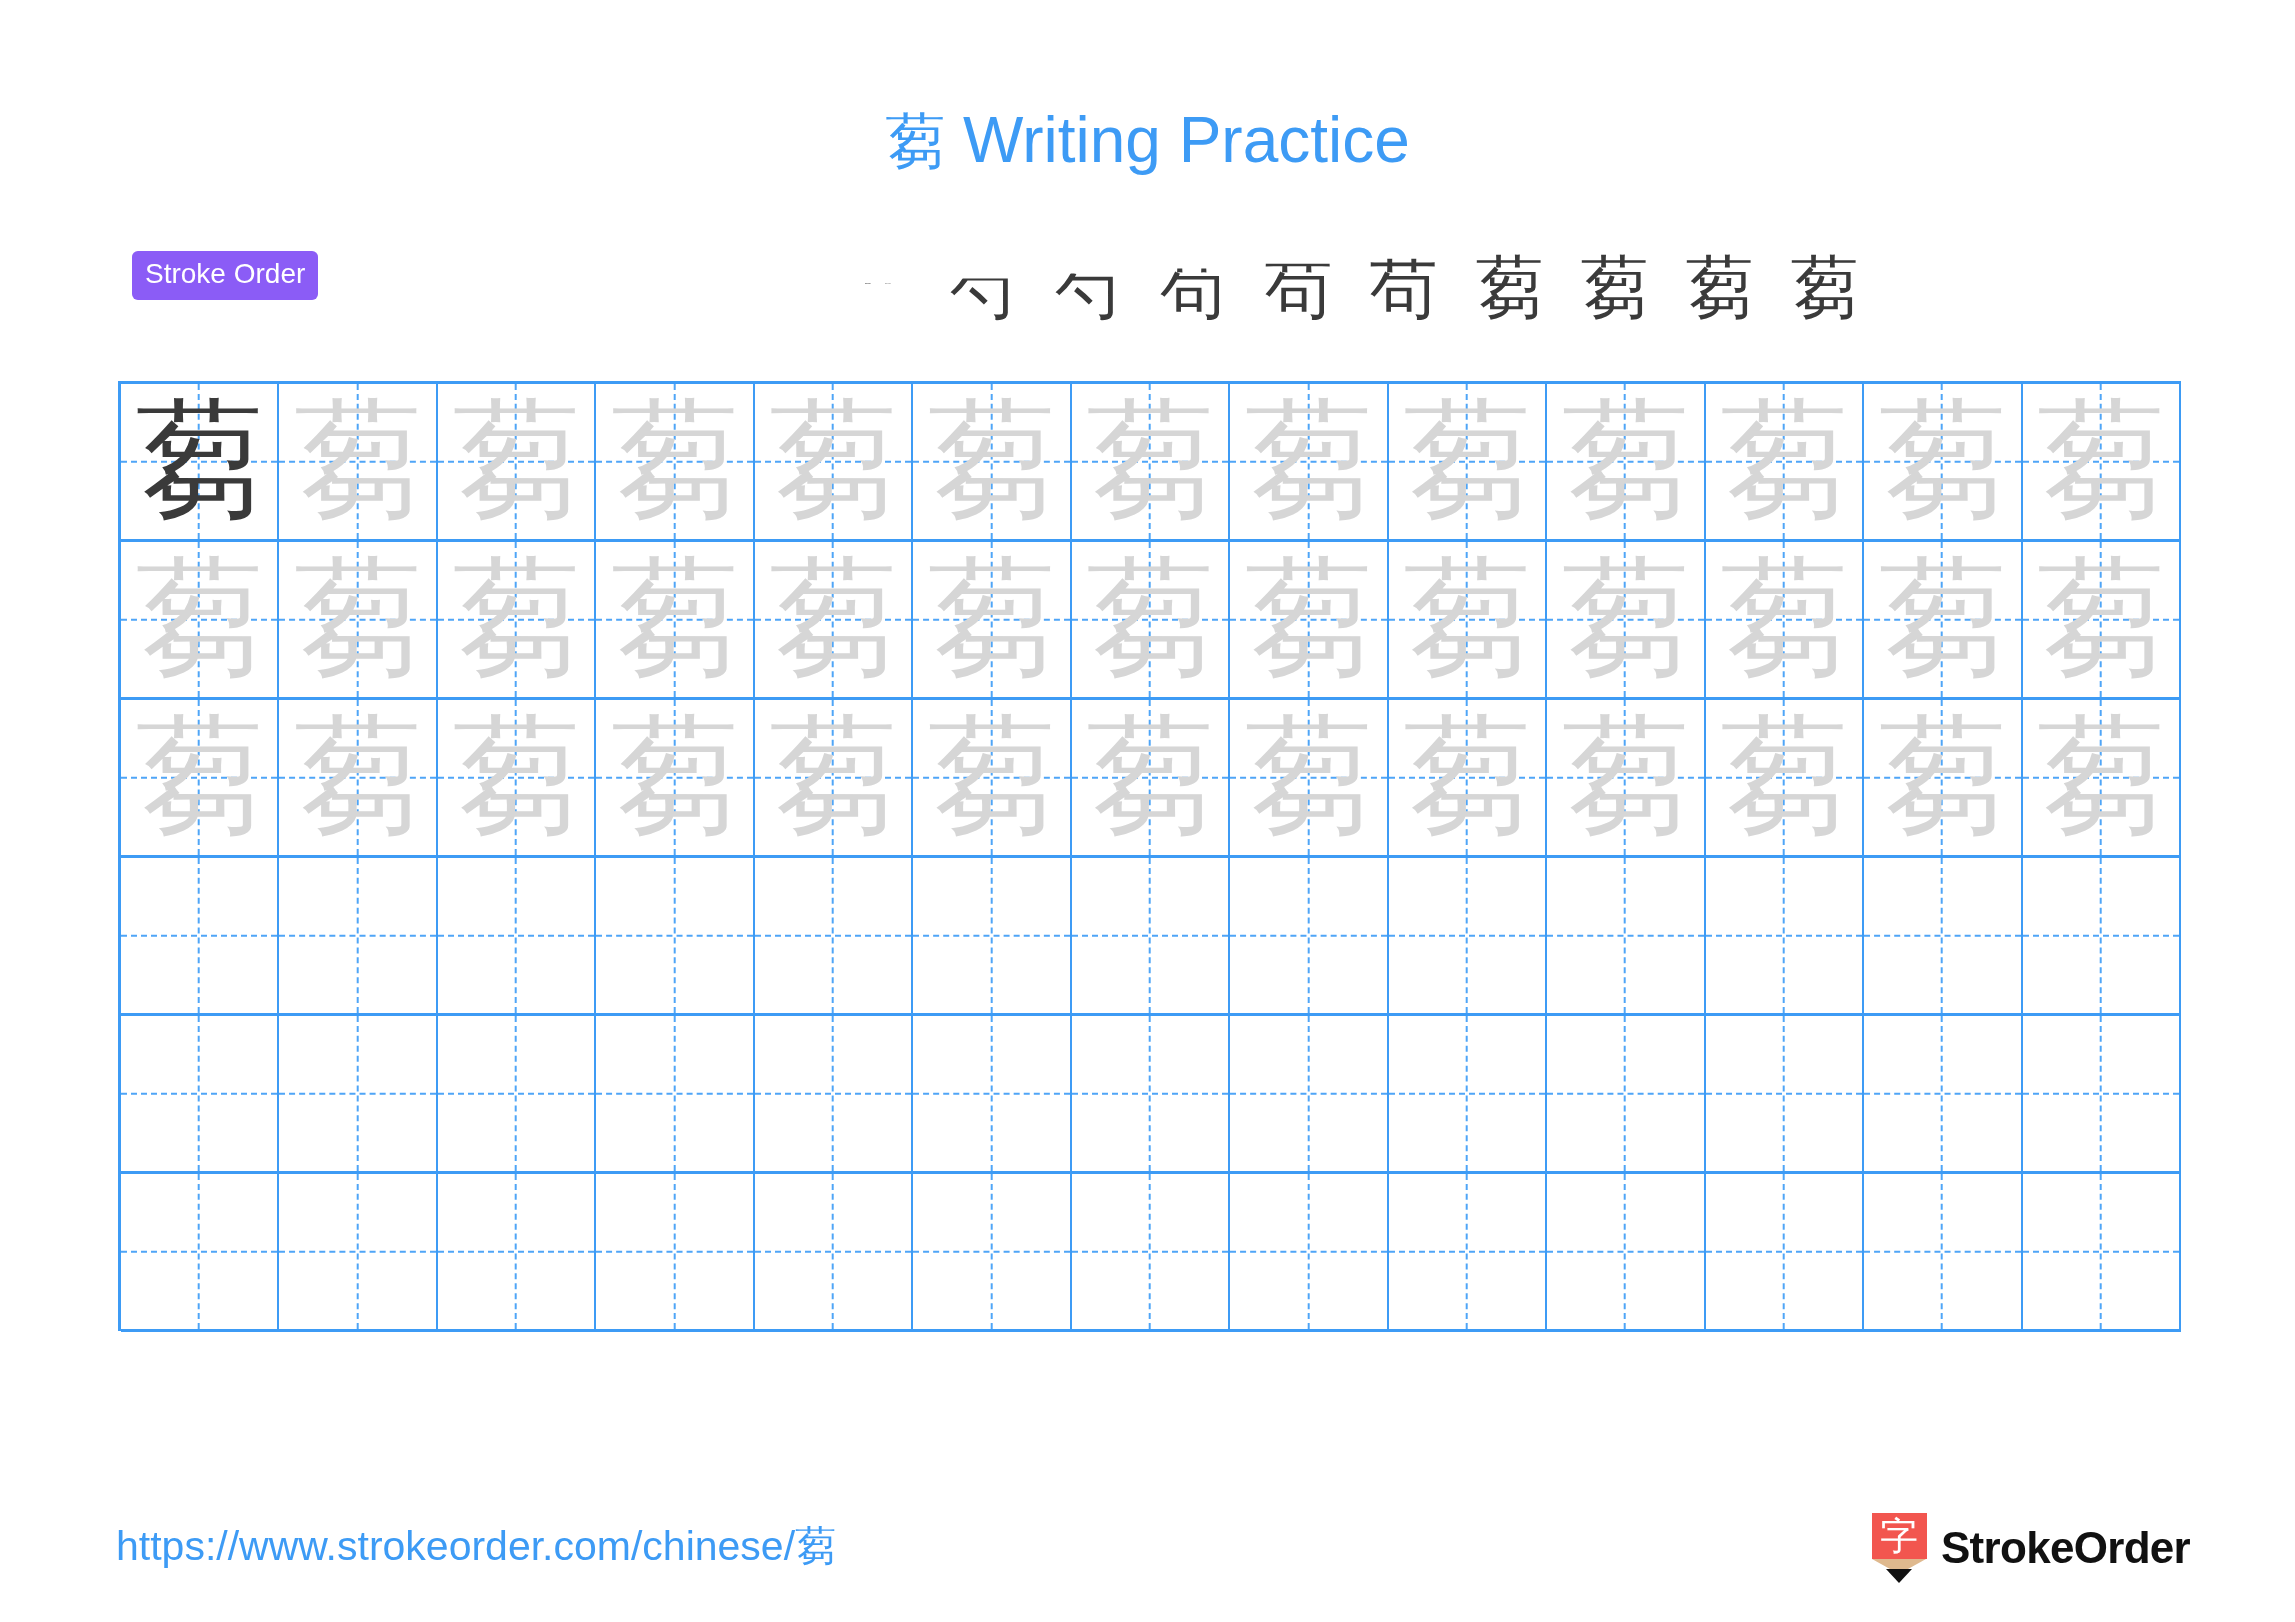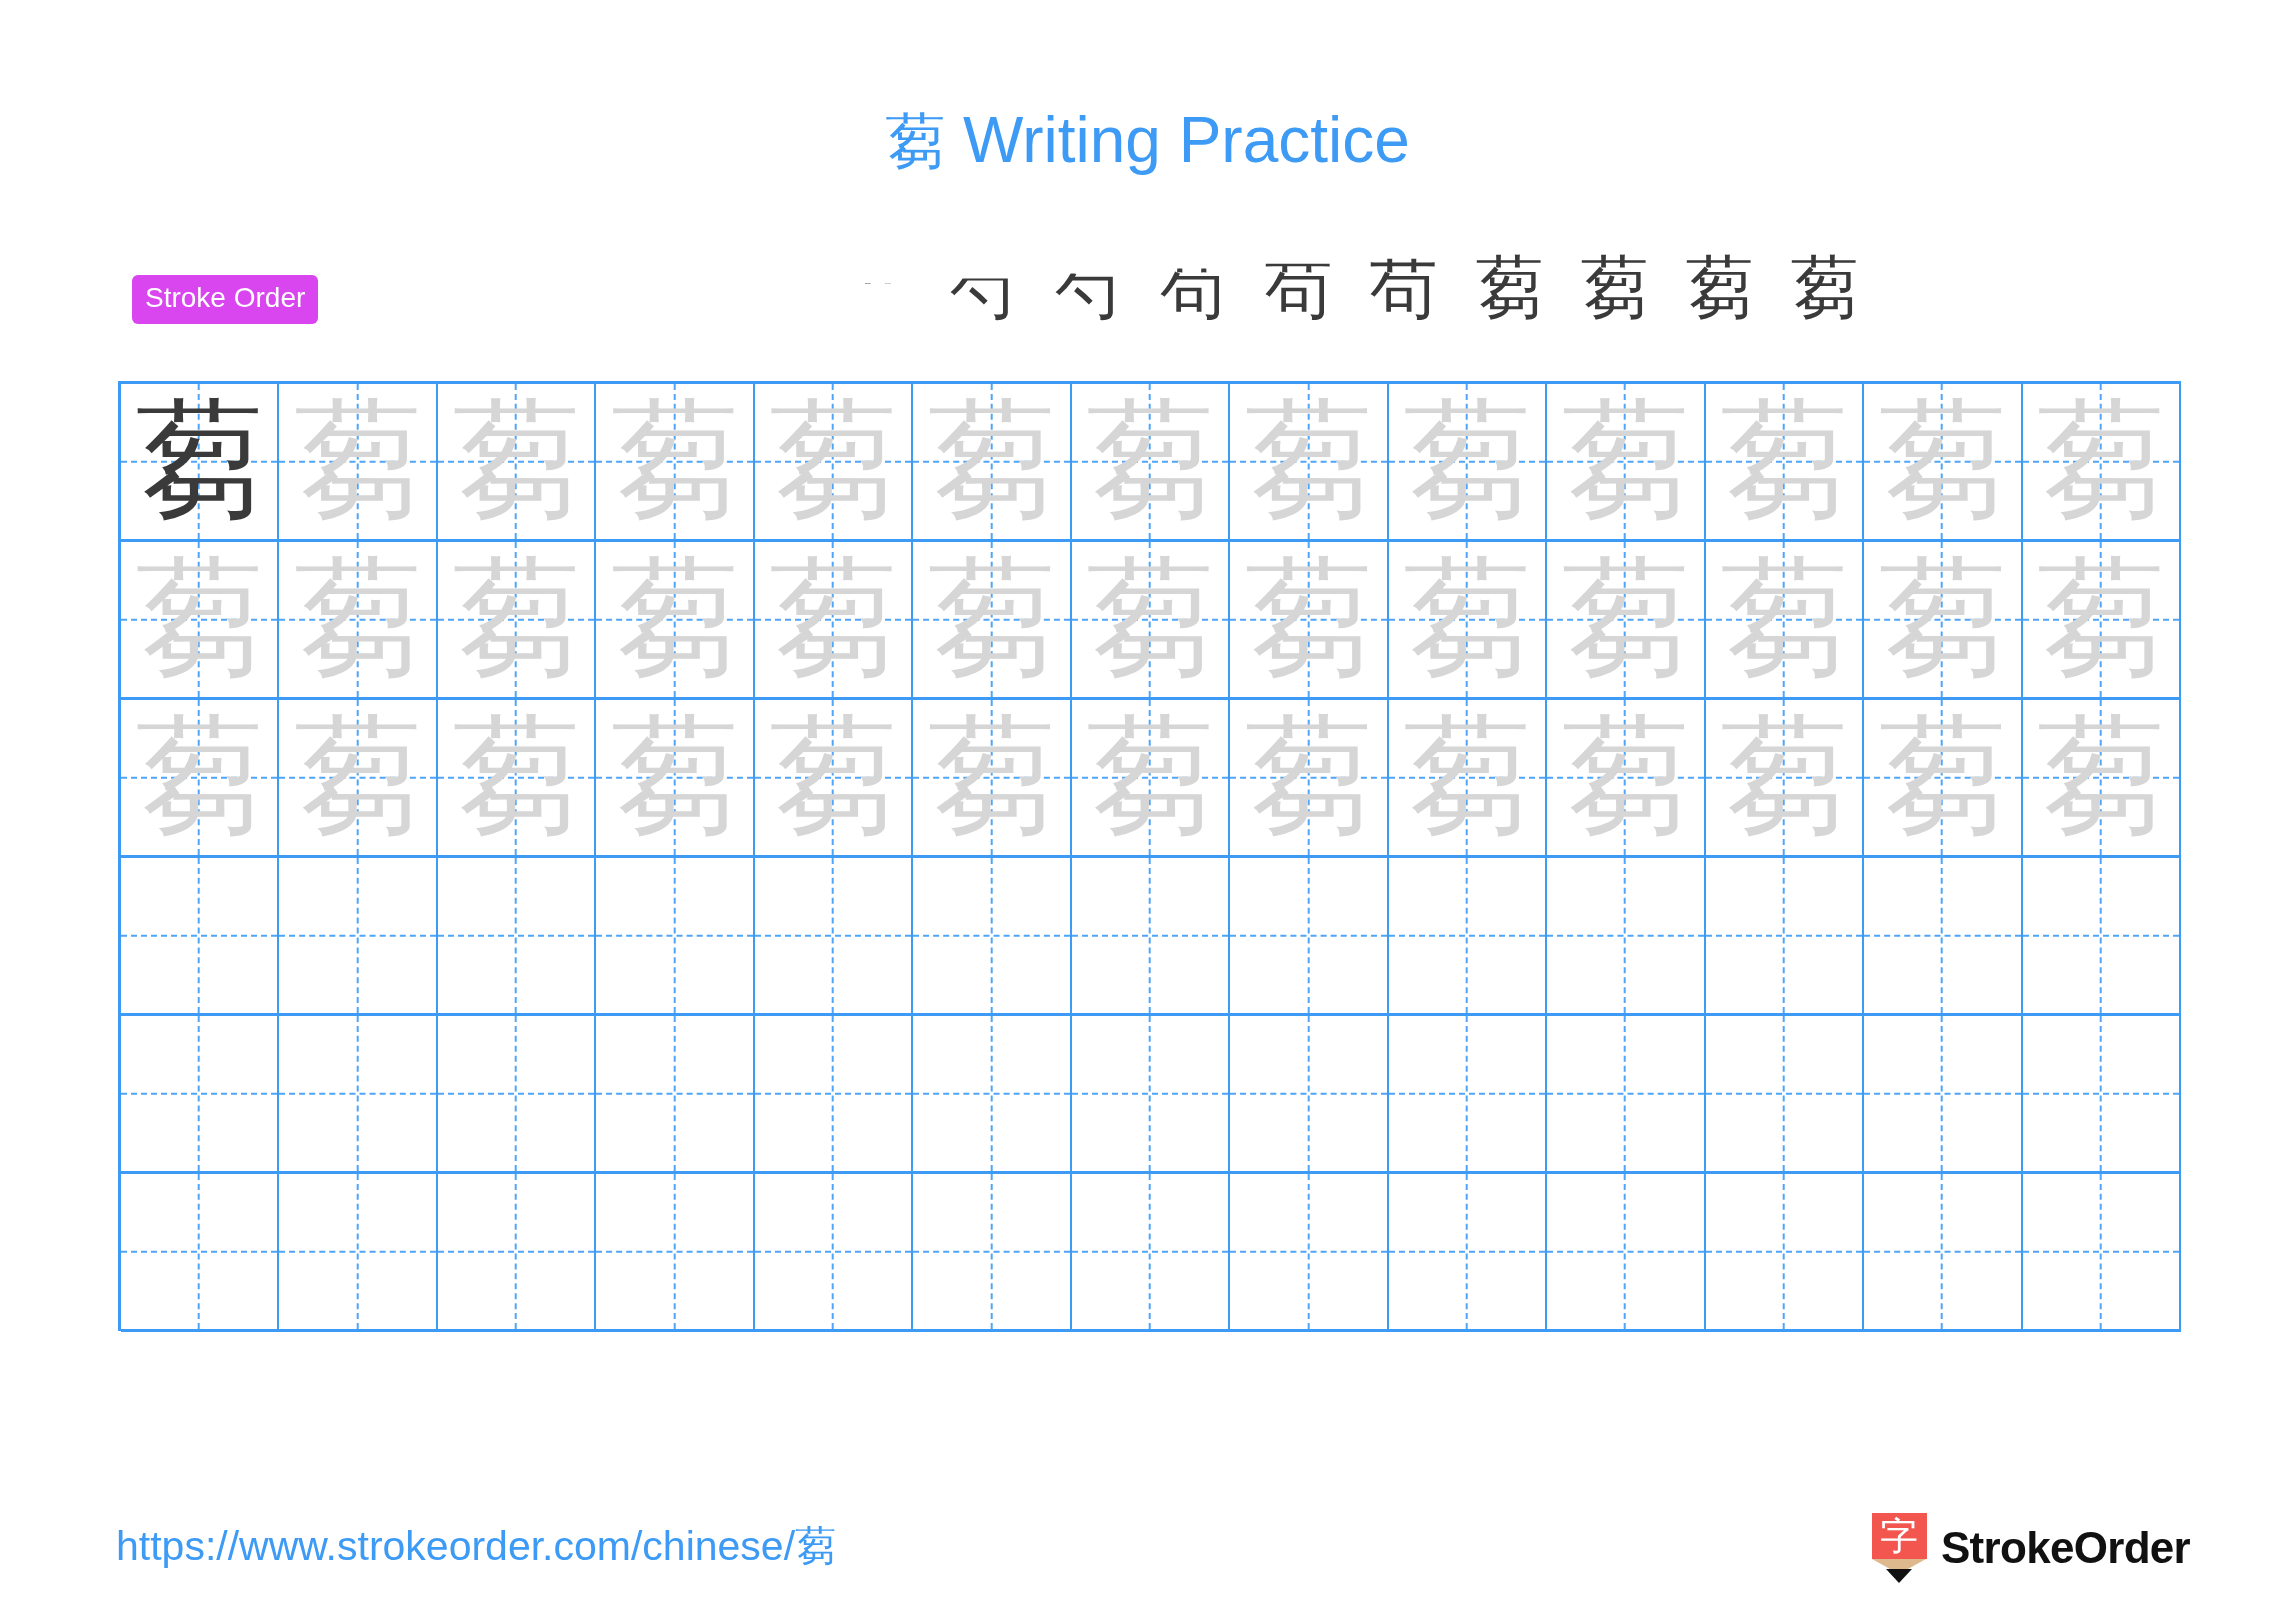--- a/index.html
+++ b/index.html
@@ -39,22 +39,22 @@
   #stroke-order-row {
     position: absolute;
     top: 251px;
     left: 0;
     width: 2295px;
     height: 85px;
   }
   #stroke-order-badge {
     position: absolute;
     left: 132px;
-    top: 24px;
-    background: #d946ef;
+    top: 0;
+    background: #8b5cf6;
     color: #ffffff;
     border-radius: 5.9px;
     font-size: 28px;
     line-height: 1;
     padding: 9.2px 13px 11.8px 13px;
     white-space: nowrap;
     font-weight: 400;
   }
   #stroke-steps {
     position: absolute;

